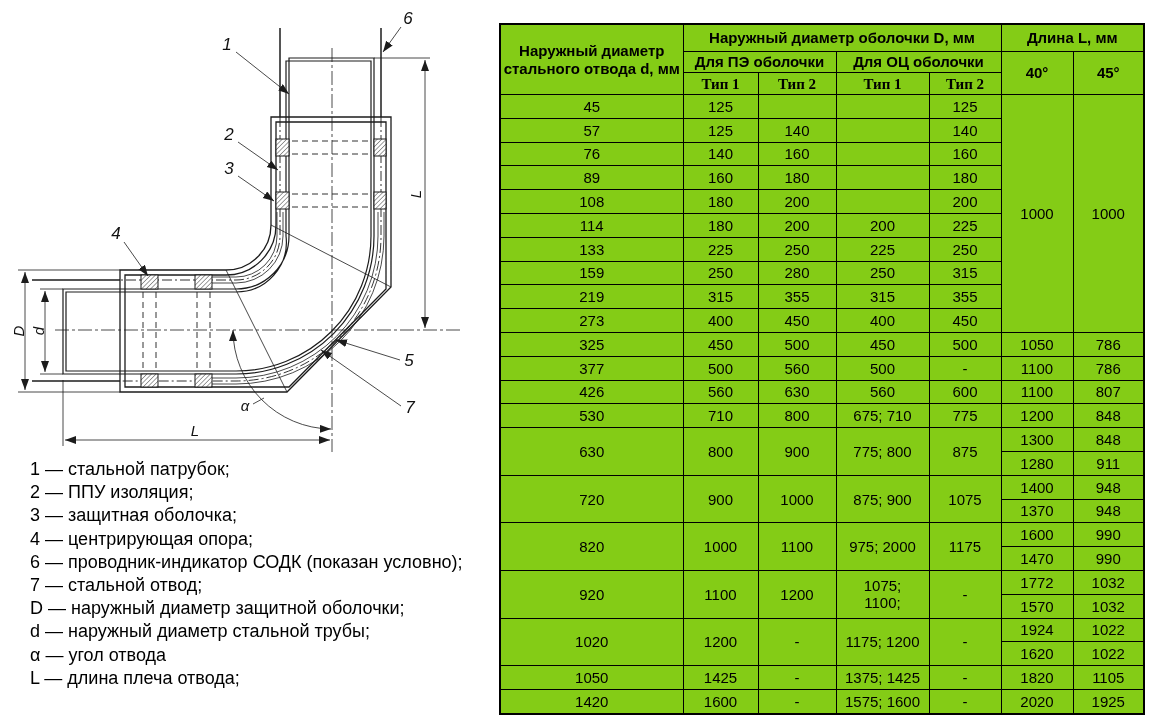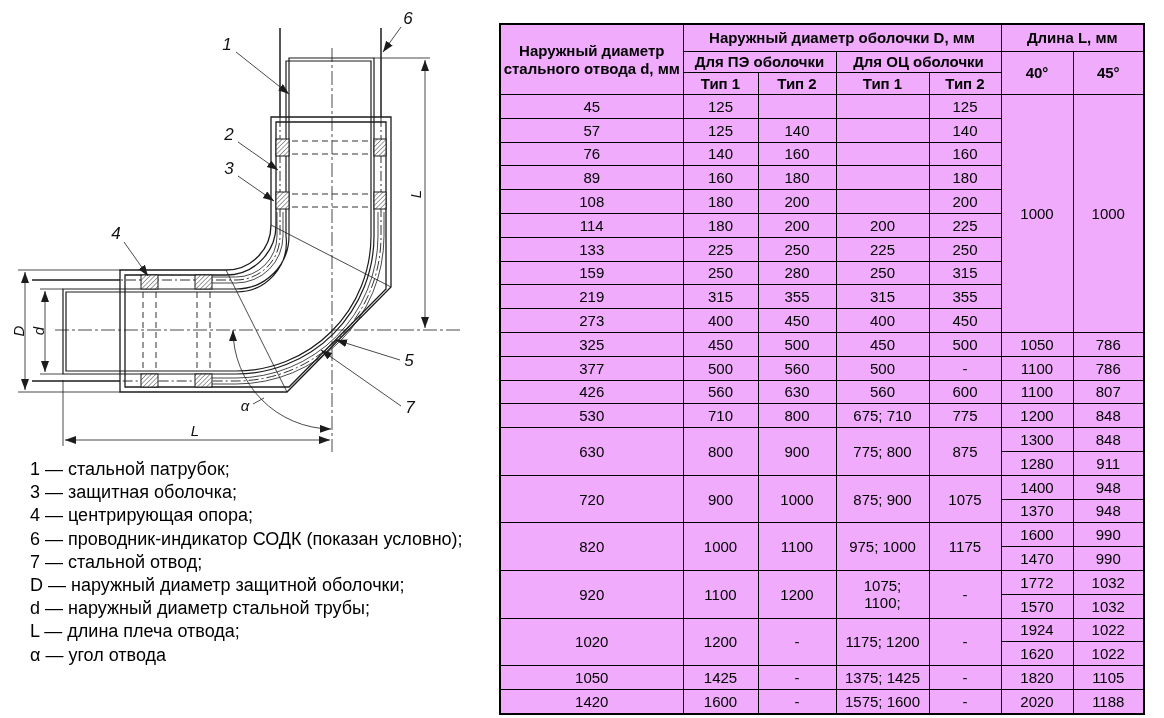--- a/index.html
+++ b/index.html
@@ -5,29 +5,29 @@
   html,body{margin:0;padding:0;background:#fff;}
   body{font-family:"Liberation Sans",sans-serif;color:#000;}
   #stage{position:relative;width:1164px;height:718px;background:#fff;overflow:hidden;}
   
   #figure{position:absolute;left:0;top:0;width:497px;height:456px;}
   #legend{position:absolute;left:30px;top:458px;width:465px;
           font-size:18px;font-weight:500;line-height:23.2px;letter-spacing:0;}
   .legend-line{white-space:nowrap;}
   
   #spec-table{position:absolute;left:499px;top:23px;border-collapse:collapse;
-              table-layout:fixed;width:644px;background:#f0abfc;}
+              table-layout:fixed;width:644px;background:#84cc16;}
   #spec-table th,#spec-table td{border:1px solid #000;text-align:center;vertical-align:middle;
               padding:0 2px;overflow:hidden;}
   #spec-table{border:2px solid #000;}
   #spec-table th{font-size:15px;font-weight:bold;line-height:18px;}
   #spec-table td{font-size:15px;font-weight:normal;height:22.8px;line-height:17px;white-space:pre-line;}
   .hrow1 th{height:26px;}
   .hrow2 th{height:20px;}
-  .hrow3 th{height:21px;}
+  .hrow3 th{height:21px;font-family:Liberation Serif, serif;}
   
   .ln{stroke:#1c1c1c;fill:none;}
   .thick{stroke-width:1.3;}
   .thin{stroke-width:0.8;}
   .cl{stroke-width:0.8;stroke-dasharray:14 3 3 3;}
   .wiredd{stroke-width:0.9;stroke-dasharray:10 3 2 3;}
   .hid{stroke-width:0.9;stroke-dasharray:6 4;}
   .wire{stroke-width:1.5;}
   .dim{stroke-width:0.8;}
   .dimtxt{font-family:"Liberation Sans",sans-serif;font-style:italic;font-size:15px;fill:#111;}
@@ -131,28 +131,29 @@
     <text class="callout" x="229" y="140" text-anchor="middle">2</text>
     <text class="callout" x="229" y="174" text-anchor="middle">3</text>
     <text class="callout" x="116" y="239" text-anchor="middle">4</text>
     <text class="callout" x="409" y="366" text-anchor="middle">5</text>
     <text class="callout" x="408" y="24" text-anchor="middle">6</text>
     <text class="callout" x="410" y="413" text-anchor="middle">7</text>
   </svg>
 
   <div id="legend">
     <div class="legend-line">1 — стальной патрубок;</div>
+    <div class="legend-line">2 — ППУ изоляция;</div>
     <div class="legend-line">3 — защитная оболочка;</div>
     <div class="legend-line">4 — центрирующая опора;</div>
     <div class="legend-line">6 — проводник-индикатор СОДК (показан условно);</div>
     <div class="legend-line">7 — стальной отвод;</div>
     <div class="legend-line">D — наружный диаметр защитной оболочки;</div>
     <div class="legend-line">d — наружный диаметр стальной трубы;</div>
+    <div class="legend-line">α — угол отвода</div>
     <div class="legend-line">L — длина плеча отвода;</div>
-    <div class="legend-line">α — угол отвода</div>
   </div>
 
   <table id="spec-table">
     <colgroup>
       <col style="width:183px">
         <col style="width:75px">
         <col style="width:78px">
       <col style="width:93px">
         <col style="width:72px">
         <col style="width:72px">
@@ -310,21 +311,21 @@
           <td>948</td>
         </tr>
         <tr>
           <td>1370</td>
           <td>948</td>
         </tr>
         <tr>
           <td rowspan="2">820</td>
           <td rowspan="2">1000</td>
           <td rowspan="2">1100</td>
-          <td rowspan="2">975; 1000</td>
+          <td rowspan="2">975; 2000</td>
           <td rowspan="2">1175</td>
           <td>1600</td>
           <td>990</td>
         </tr>
         <tr>
           <td>1470</td>
           <td>990</td>
         </tr>
         <tr>
           <td rowspan="2">920</td>
@@ -362,18 +363,18 @@
           <td>1820</td>
           <td>1105</td>
         </tr>
         <tr>
           <td>1420</td>
           <td>1600</td>
           <td>-</td>
           <td>1575; 1600</td>
           <td>-</td>
           <td>2020</td>
-          <td>1188</td>
+          <td>1925</td>
         </tr>
       </tbody>
   </table>
 
 </div>
 
 </body></html>

